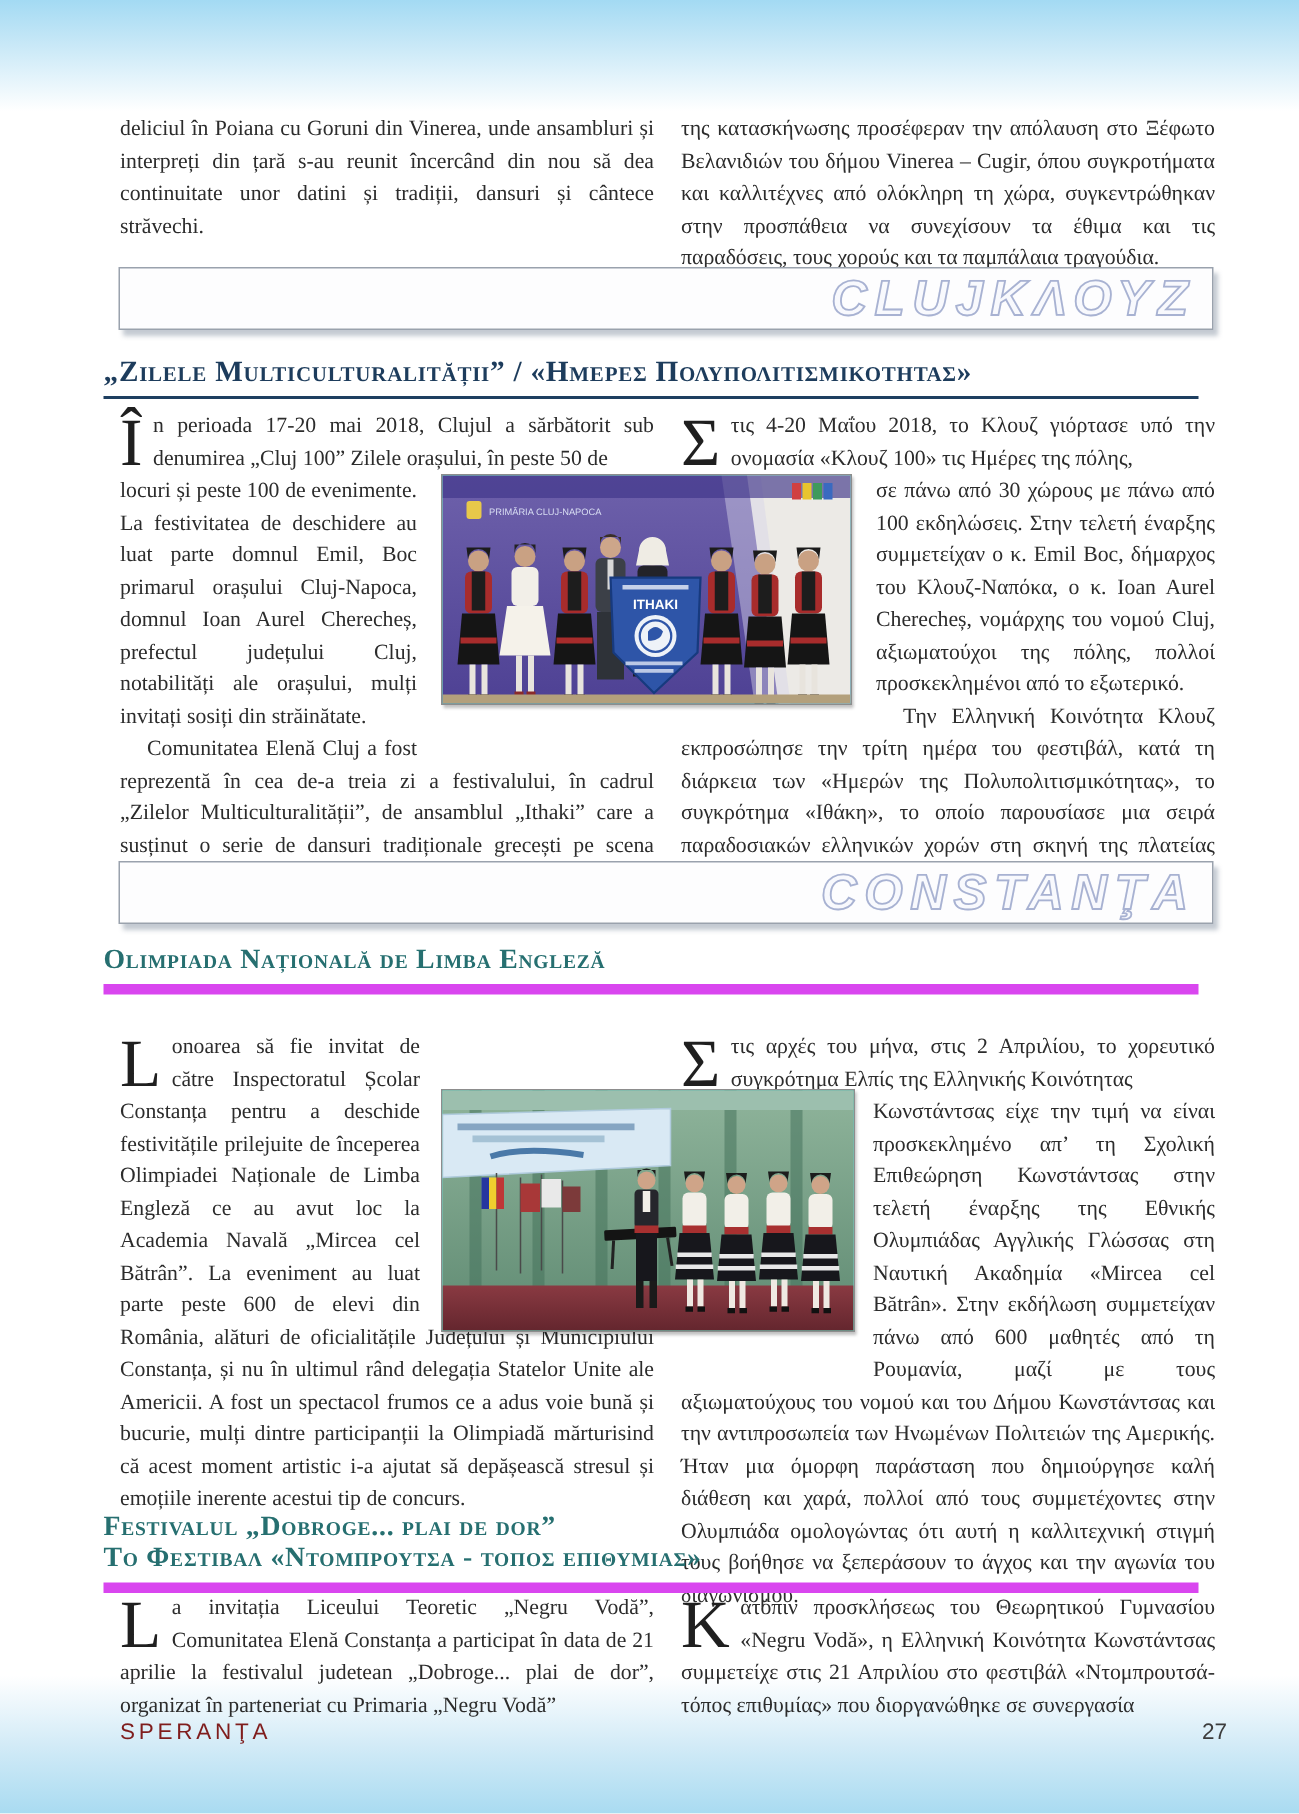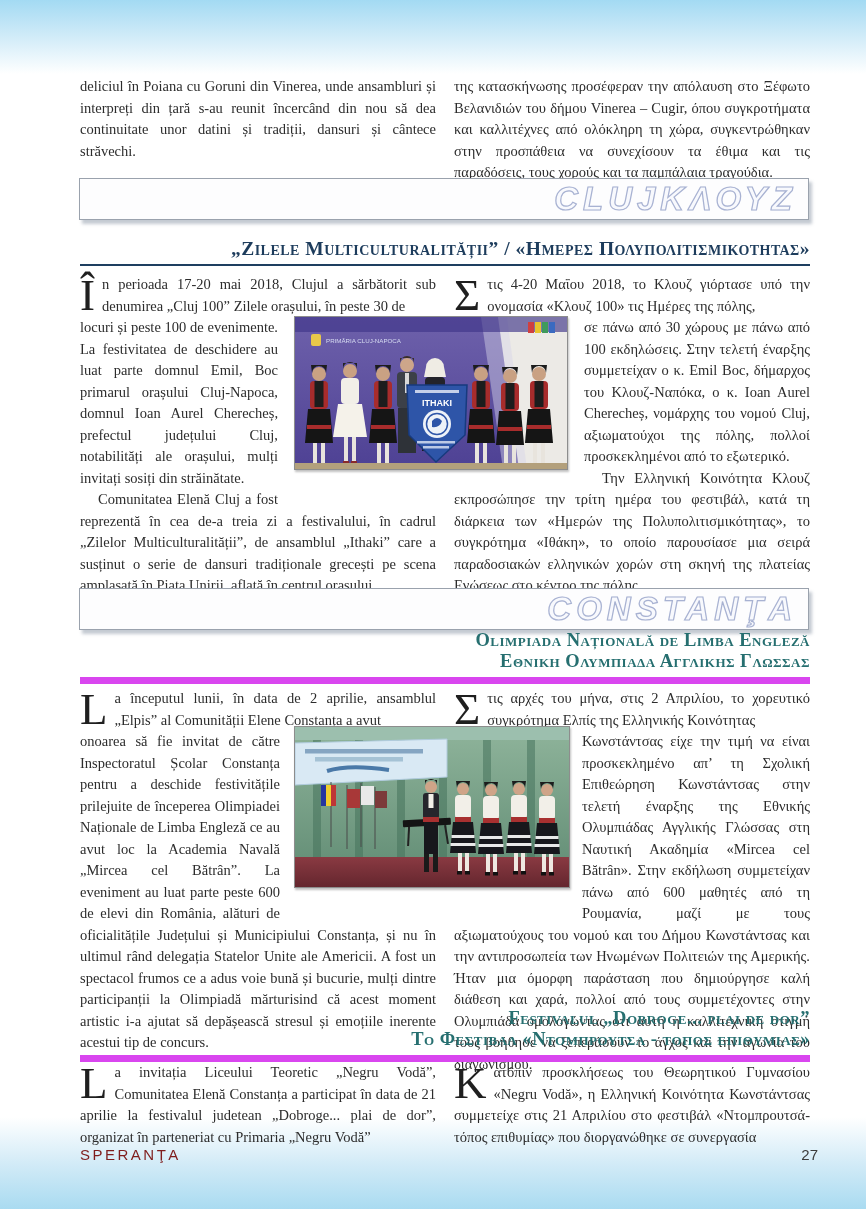--- a/index.html
+++ b/index.html
@@ -43,22 +43,22 @@
     font-family:"Liberation Sans", sans-serif;
     font-style:italic; font-weight:700; font-size:33px; letter-spacing:5px;
     color:#f8f9fd;
     -webkit-text-stroke:1.2px #a8b2d2;
     text-shadow:0 0 1px #b9c2dc;
     white-space:nowrap;
   }
 
   
   .art-title {
-    position:absolute; left:80px; width:730px; z-index:1;
-    text-align:right; font-weight:700; font-variant:small-caps;
+    position:absolute; left:69px; width:730px; z-index:1;
+    text-align:left; font-weight:700; font-variant:small-caps;
     letter-spacing:.5px; line-height:21px;font-family:Liberation Serif, serif;
   }
   .t-navy { font-size:19.5px; color:#1d3c5c; border-bottom:2.5px solid #1e3f60; padding-bottom:5px; }
   .t-teal { font-size:18.5px; color:#266f70; border-bottom:7px solid #d946ef; padding-bottom:5px; }
 
   
   .photo-frame {
     position:absolute; z-index:2; border:1px solid #8d8d8d; background:#5eead4;
     box-shadow:1px 2px 2px rgba(0,0,0,.25);
   }
@@ -94,21 +94,21 @@
 
   <div class="banner" style="top:178px;">
     <span class="banner-word">CLUJ</span>
     <span class="banner-word">ΚΛΟΥΖ</span>
   </div>
 
   <h2 class="art-title t-navy" style="top:238px; margin:0;">„Zilele Multiculturalității” / «Ημερες Πολυπολιτισμικοτητας»</h2>
 
   <section class="layer two-col" style="top:274px; left:80px; width:730px;">
     <div class="col">
-      <p><span class="dropcap">Î</span><span>n perioada 17-20 mai 2018, Clujul a sărbătorit sub denumirea „Cluj 100” Zilele orașului, în peste 30 de</span></p>
+      <p><span class="dropcap">Î</span><span>n perioada 17-20 mai 2018, Clujul a sărbătorit sub denumirea „Cluj 100” Zilele orașului, în peste 50 de</span></p>
       <p><span class="sp sp-r" style="width:148px; height:174px;"></span><span>locuri și peste 100 de evenimente. La festivitatea de deschidere au luat parte domnul Emil, Boc primarul orașului Cluj-Napoca, domnul Ioan Aurel Cherecheș, prefectul județului Cluj, notabilități ale orașului, mulți invitați sosiți din străinătate.</span></p>
       <p class="p-indent">Comunitatea Elenă Cluj a fost reprezentă în cea de-a treia zi a festivalului, în cadrul „Zilelor Multiculturalității”, de ansamblul „Ithaki” care a susținut o serie de dansuri tradiționale grecești pe scena amplasată în Piața Unirii, aflată în centrul orașului.</p>
     </div>
     <div class="col">
       <p><span class="dropcap">Σ</span><span>τις 4-20 Μαΐου 2018, το Κλουζ γιόρτασε υπό την ονομασία «Κλουζ 100» τις Ημέρες της πόλης,</span></p>
       <p><span class="sp sp-l" style="width:120px; height:162px;"></span><span>σε πάνω από 30 χώρους με πάνω από 100 εκδηλώσεις. Στην τελετή έναρξης συμμετείχαν ο κ. Emil Boc, δήμαρχος του Κλουζ-Ναπόκα, ο κ. Ioan Aurel Cherecheș, νομάρχης του νομού Cluj, αξιωματούχοι της πόλης, πολλοί προσκεκλημένοι από το εξωτερικό.</span></p>
       <p class="p-indent">Την Ελληνική Κοινότητα Κλουζ εκπροσώπησε την τρίτη ημέρα του φεστιβάλ, κατά τη διάρκεια των «Ημερών της Πολυπολιτισμικότητας», το συγκρότημα «Ιθάκη», το οποίο παρουσίασε μια σειρά παραδοσιακών ελληνικών χορών στη σκηνή της πλατείας Ενώσεως στο κέντρο της πόλης</p>
     </div>
   </section>
 
@@ -186,32 +186,31 @@
         <text x="142" y="89" text-anchor="middle" font-family="Liberation Sans, sans-serif" font-size="9" font-weight="bold" fill="#ffffff">ITHAKI</text>
         <circle cx="142" cy="107" r="14" fill="#eef2f8"></circle>
         <circle cx="142" cy="107" r="10.5" fill="none" stroke="#2e55a8" stroke-width="1.5"></circle>
         <path d="M137,104 q5,-6 10,0 q-2,7 -10,6 z" fill="#2e55a8"></path>
         <rect x="122" y="124" width="38" height="2.5" fill="#dfe6f5" opacity=".8"></rect>
         <rect x="128" y="129" width="26" height="2.5" fill="#dfe6f5" opacity=".8"></rect>
       </g>
     </svg>
   </div>
 
-  <div class="banner" style="top:588px;gap:23px;">
+  <div class="banner" style="top:574px;gap:23px;">
     <span class="banner-word">CONSTANŢA</span>
   </div>
 
   <h2 class="art-title t-teal" style="top:630px; margin:0;">
     <span style="display:block;">Olimpiada Națională de Limba Engleză</span>
-    <span style="display:block;">Εθνικη Ολυμπιαδα Αγγλικης Γλωσσας</span>
   </h2>
 
   <section class="layer two-col" style="top:688px; left:80px; width:730px;">
     <div class="col">
-      <p><span class="dropcap">L</span><span>a începutul lunii, în data de 2 aprilie, ansamblul „Elpis” al Comunității Elene Constanța a avut</span></p>
+      <p><span class="dropcap">L</span></p>
       <p><span class="sp sp-r" style="width:146px; height:182px;"></span><span>onoarea să fie invitat de către Inspectoratul Școlar Constanța pentru a deschide festivitățile prilejuite de începerea Olimpiadei Naționale de Limba Engleză ce au avut loc la Academia Navală „Mircea cel Bătrân”. La eveniment au luat parte peste 600 de elevi din România, alături de oficialitățile Județului și Municipiului Constanța, și nu în ultimul rând delegația Statelor Unite ale Americii. A fost un spectacol frumos ce a adus voie bună și bucurie, mulți dintre participanții la Olimpiadă mărturisind că acest moment artistic i-a ajutat să depășească stresul și emoțiile inerente acestui tip de concurs.</span></p>
     </div>
     <div class="col">
       <p><span class="dropcap">Σ</span><span>τις αρχές του μήνα, στις 2 Απριλίου, το χορευτικό συγκρότημα Ελπίς της Ελληνικής Κοινότητας</span></p>
       <p><span class="sp sp-l" style="width:118px; height:167px;"></span><span>Κωνστάντσας είχε την τιμή να είναι προσκεκλημένο απ’ τη Σχολική Επιθεώρηση Κωνστάντσας στην τελετή έναρξης της Εθνικής Ολυμπιάδας Αγγλικής Γλώσσας στη Ναυτική Ακαδημία «Mircea cel Bătrân». Στην εκδήλωση συμμετείχαν πάνω από 600 μαθητές από τη Ρουμανία, μαζί με τους αξιωματούχους του νομού και του Δήμου Κωνστάντσας και την αντιπροσωπεία των Ηνωμένων Πολιτειών της Αμερικής. Ήταν μια όμορφη παράσταση που δημιούργησε καλή διάθεση και χαρά, πολλοί από τους συμμετέχοντες στην Ολυμπιάδα ομολογώντας ότι αυτή η καλλιτεχνική στιγμή τους βοήθησε να ξεπεράσουν το άγχος και την αγωνία του διαγωνισμού.</span></p>
     </div>
   </section>
 
   <div class="photo-frame" style="left:294px; top:726px; width:274px; height:160px;">
     <svg width="274" height="160" viewBox="0 0 274 160">

